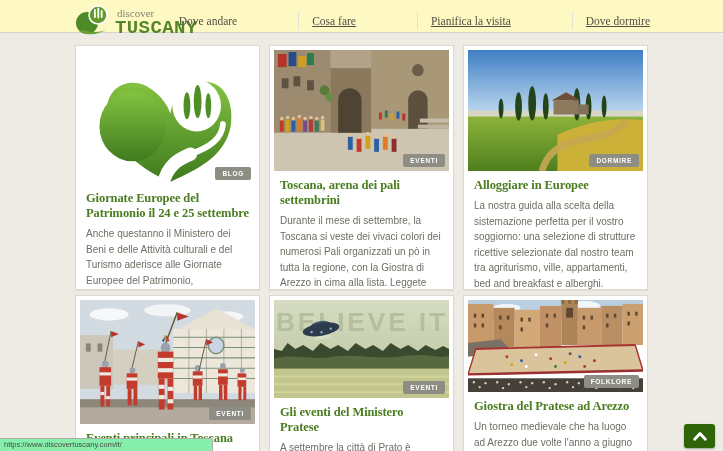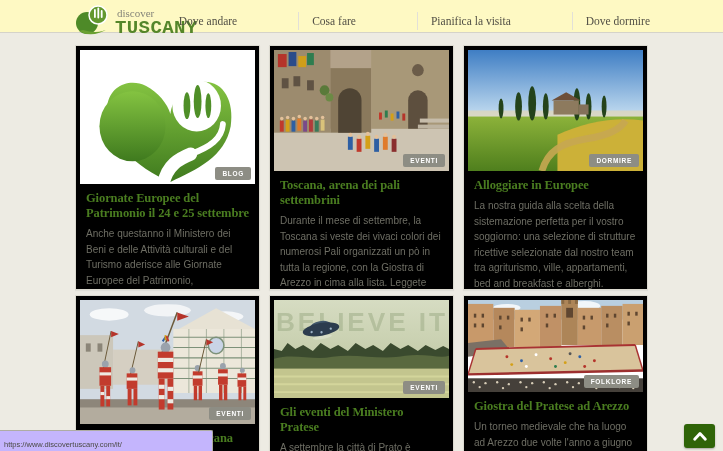--- a/index.html
+++ b/index.html
@@ -23,30 +23,30 @@
   }
   .logo-tuscany {
     font-family: Liberation Mono, monospace; font-size: 19px; font-weight: 700;
     color: #55862a; line-height: 0.95; letter-spacing: 0.4px;
   }
   .nav { position: absolute; right: 60px; top: 0; height: 41px; display: flex; align-items: center; list-style: none; gap: 48px; }
   .nav li {
     font-family: "Liberation Serif", serif; font-size: 11.5px; color: #514f45;
     padding: 3px 13px; cursor: pointer; white-space: nowrap;
   }
-  .nav li + li { border-left: 1px solid #e2e0d8; }
+  .nav li + li { border-left: 1px solid #e2e0d8; text-decoration: underline; }
 
   
   .main { position: absolute; top: 41px; left: 75px; width: 573px; height: 410px; overflow: hidden; }
   .grid {
     display: grid; grid-template-columns: repeat(3, 185px);
     column-gap: 9px; row-gap: 5px; padding-top: 4px;
   }
   .card {
-    background: #000000; border: 1px solid #dcdad0; height: 245px;
+    background: #ffffff; border: 1px solid #dcdad0; height: 245px;
     box-shadow: 0 1px 1px rgba(0,0,0,.05); overflow: hidden; position: relative;
   }
   .card-img { margin: 4px 4px 0 4px; position: relative; overflow: hidden; background: #fff; }
   .card-img svg { display: block; width: 100%; height: 100%; }
   .h134 { height: 134px; } .h121 { height: 121px; } .h124 { height: 124px; }
   .h98  { height: 98px; }  .h92  { height: 92px; }
   .badge {
     position: absolute; right: 4px; bottom: 4px; background: #8d8d84; color: #fff;
     font-size: 6.5px; font-weight: 700; letter-spacing: 0.7px; padding: 3px 7px;
     border-radius: 2px; text-transform: uppercase;
@@ -59,22 +59,22 @@
   .card-text { font-size: 10px; color: #6e6e64; line-height: 1.55; margin-top: 5px; }
   .card-link {
     margin-top: 7px; text-align: left; font-size: 8px; font-weight: 700;
     color: #56862a; letter-spacing: 0.4px; cursor: pointer;
   }
   .chev { font-size: 9px; margin-left: 2px; }
 
   
   .status-bar {
     position: absolute; left: 0; bottom: 0; z-index: 20;
-    background: #c4b5fd; border: 1px solid #aeaca4; border-left: none; border-bottom: none;
-    border-radius: 0 2px 0 0; padding: 9px 90px 2px 4px;
+    background: #86efac; border: 1px solid #aeaca4; border-left: none; border-bottom: none;
+    border-radius: 0 2px 0 0; padding: 1px 90px 2px 4px;
     font-size: 7.5px; color: #4a4a44; white-space: nowrap;
   }
   .scroll-top {
     position: absolute; right: 8px; bottom: 3px; width: 31px; height: 24px; z-index: 20;
     background: #2f6408; border-radius: 3px; display: flex; align-items: center;
     justify-content: center; cursor: pointer; box-shadow: 0 1px 2px rgba(0,0,0,.3);
   }
 </style>
 </head>
 <body>

